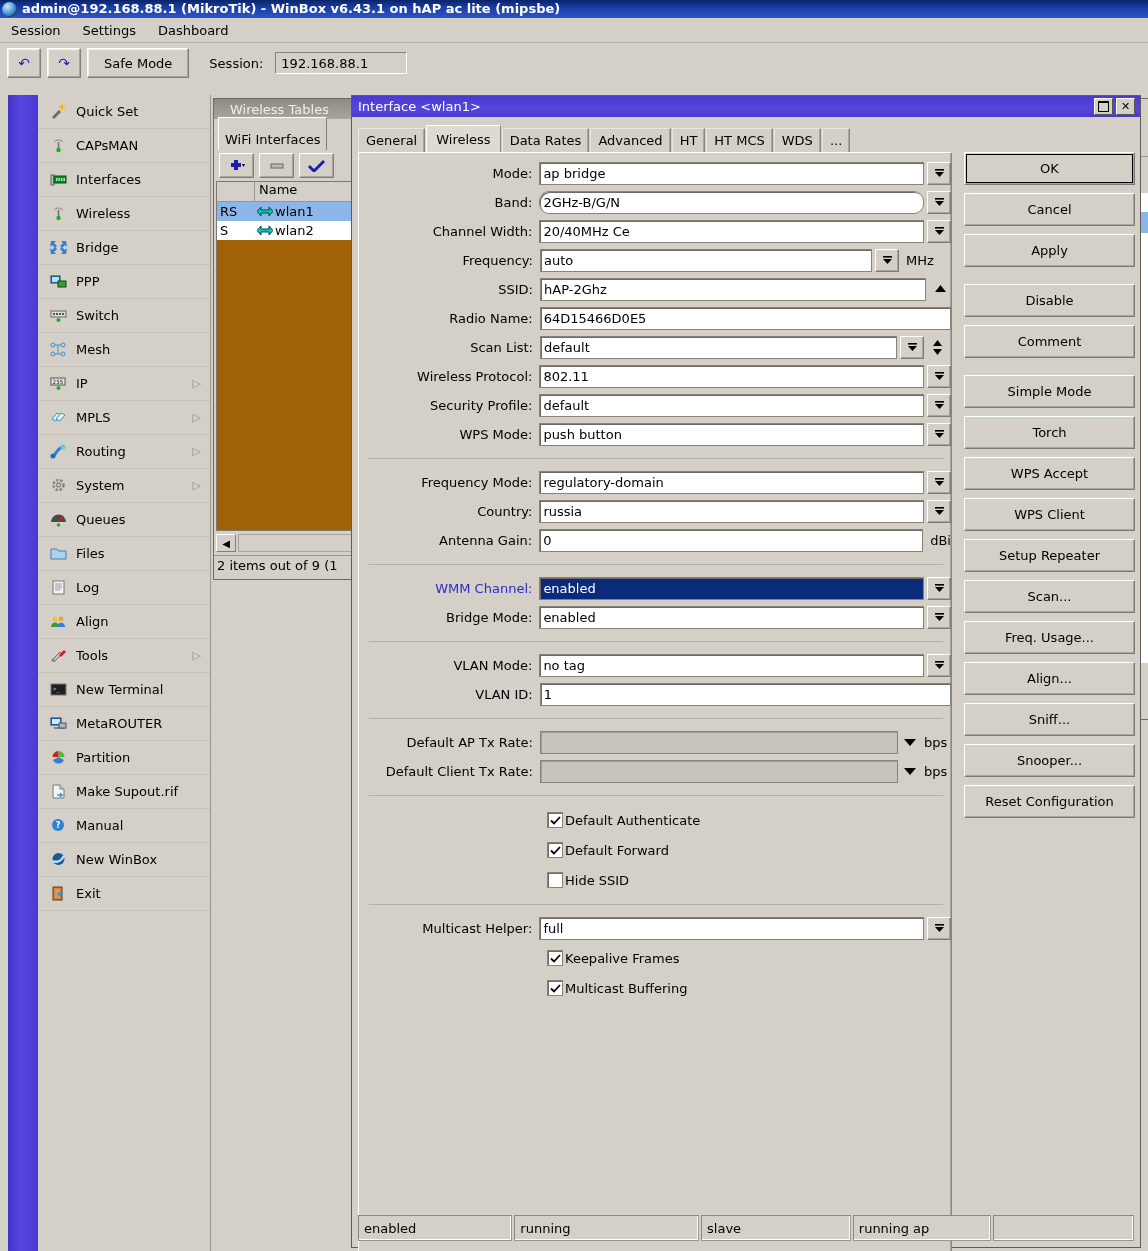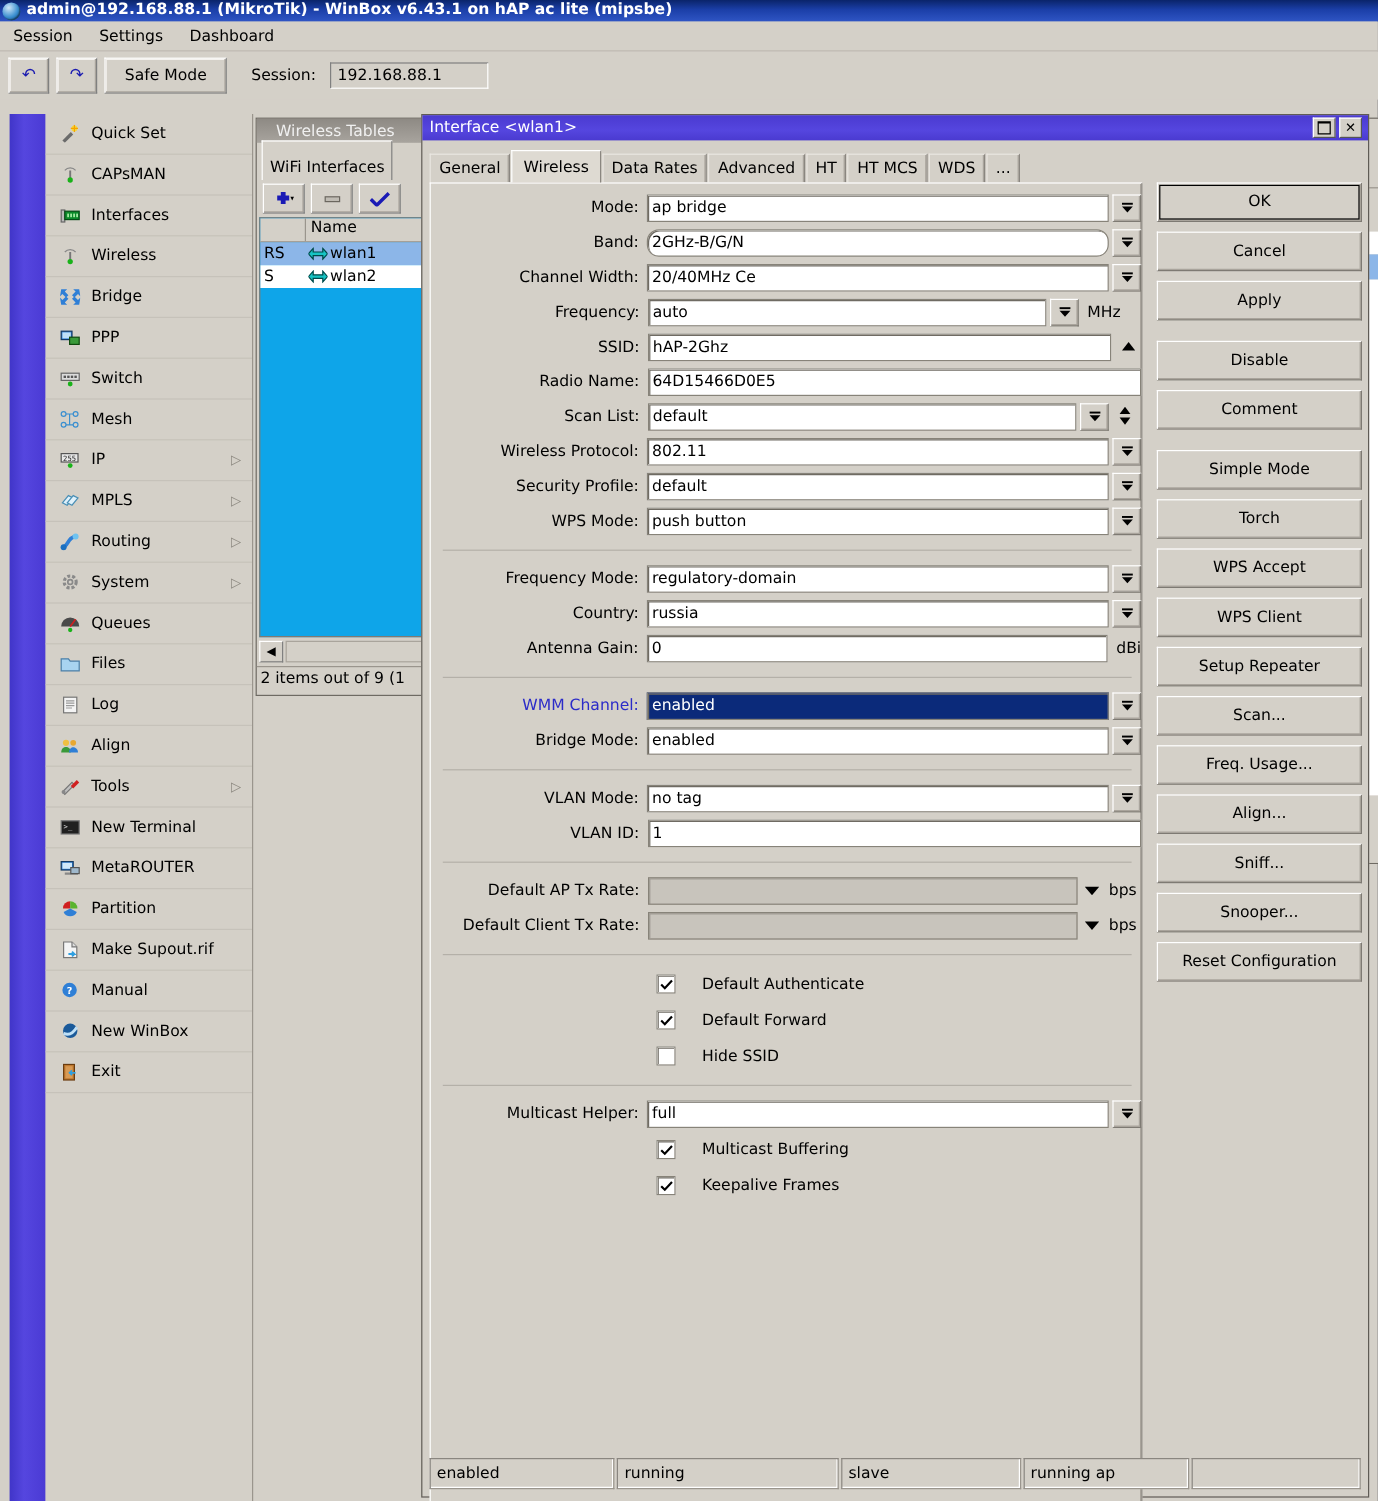--- a/index.html
+++ b/index.html
@@ -56,21 +56,21 @@
     background:#d4d0c8;border:1px solid #6e6a63;}
   .wt-title{height:20px;background:linear-gradient(to bottom,#8e8a84,#a8a49e);
     color:#f0f0f0;font-size:13px;display:flex;align-items:center;padding-left:16px;}
   .wt-tabs{height:27px;padding:4px 0 0 4px;display:flex;align-items:flex-end;}
   .wt-tab{background:#d4d0c8;border:1px solid #fff;border-bottom:none;
     border-right-color:#808080;padding:14px 6px 3px 6px;font-size:13px;}
   .wt-toolbar{height:31px;display:flex;align-items:center;padding-left:5px;gap:5px;}
   .wt-btn{width:33px;height:23px;background:#d4d0c8;
     border:1px solid #fff;border-right-color:#808080;border-bottom-color:#808080;
     box-shadow:inset -1px -1px 0 #a9a49c;display:flex;align-items:center;justify-content:center;}
-  .wt-grid{margin:0 2px;border:1px solid #7e7a73;background:#0ea5e9;height:348px;}
+  .wt-grid{margin:0 2px;border:1px solid #7e7a73;background:#a16207;height:348px;}
   .wt-head{display:flex;height:19px;background:#d4d0c8;border-bottom:1px solid #9a958d;font-size:13px;}
   .wt-head .c0{width:37px;border-right:1px solid #9a958d;}
   .wt-head .c1{padding-left:4px;}
   .wt-row{display:flex;height:19px;align-items:center;font-size:13px;background:#fff;}
   .wt-row.sel{background:#8cb6e8;}
   .wt-row .c0{width:37px;padding-left:3px;}
   .wt-row .c1{display:flex;align-items:center;gap:2px;}
   .wt-scroll{margin:3px 2px 0 2px;height:18px;display:flex;}
   .wt-scroll .lft{width:18px;background:#d4d0c8;border:1px solid #fff;
      border-right-color:#808080;border-bottom-color:#808080;display:flex;align-items:center;justify-content:center;font-size:10px;}
@@ -118,21 +118,21 @@
   .fld.disabled{background:#c8c4bc;box-shadow:inset 1px 1px 0 #a09c94;}
   .spin{width:22px;height:21px;margin-left:3px;background:#d4d0c8;
         border:1px solid #fff;border-right-color:#7e7a73;border-bottom-color:#7e7a73;
         box-shadow:inset -1px -1px 0 #a9a49c;
         display:flex;align-items:center;justify-content:center;flex:none;}
   .unit{margin-left:7px;font-size:13px;}
   .caret{margin-left:8px;font-size:11px;}
   .caret2{margin-left:8px;font-size:10px;line-height:8px;text-align:center;}
   .tri-d{margin-left:5px;font-size:12px;}
   .sep{height:1px;background:#b4b0a8;margin:9px 8px 9px 10px;}
-  .chk-row{display:flex;align-items:center;height:30px;padding-left:188px;font-size:13px;gap:22px;}
+  .chk-row{display:flex;align-items:center;height:30px;padding-left:188px;font-size:13px;gap:2px;}
   .chk{width:14px;height:14px;background:#fff;border:1px solid #878379;
       box-shadow:inset 1px 1px 0 #6f6b63;
       display:flex;align-items:center;justify-content:center;font-size:12px;line-height:1;flex:none;}
 
   
   .btncol{position:absolute;left:612px;top:56px;width:171px;}
   .dbtn{height:31px;margin-bottom:8px;background:#d4d0c8;
     border:1px solid #fff;border-right-color:#7e7a73;border-bottom-color:#7e7a73;
     box-shadow:inset -1px -1px 0 #a9a49c;
     display:flex;align-items:center;justify-content:center;font-size:13px;}
@@ -742,29 +742,29 @@
               </div>
             </div>
           </div>
         <div id="chk2">
             <div class="chk-row">
               <span class="chk">
                 <svg width="11" height="9" viewBox="0 0 11 9">
                   <path d="M1 4.5l3 3 6-6.5" stroke="#000" stroke-width="1.8" fill="none"></path>
                 </svg>
               </span>
-              <span>Multicast Buffering</span>
+              <span>Keepalive Frames</span>
             </div>
             <div class="chk-row">
               <span class="chk">
                 <svg width="11" height="9" viewBox="0 0 11 9">
                   <path d="M1 4.5l3 3 6-6.5" stroke="#000" stroke-width="1.8" fill="none"></path>
                 </svg>
               </span>
-              <span>Keepalive Frames</span>
+              <span>Multicast Buffering</span>
             </div>
           </div>
       </div>
     </div>
 
     <div class="btncol" id="btncol">
         <div class="dbtn def">OK</div>
         <div class="dbtn">Cancel</div>
         <div class="dbtn">Apply</div>
         <div class="gap"></div>

